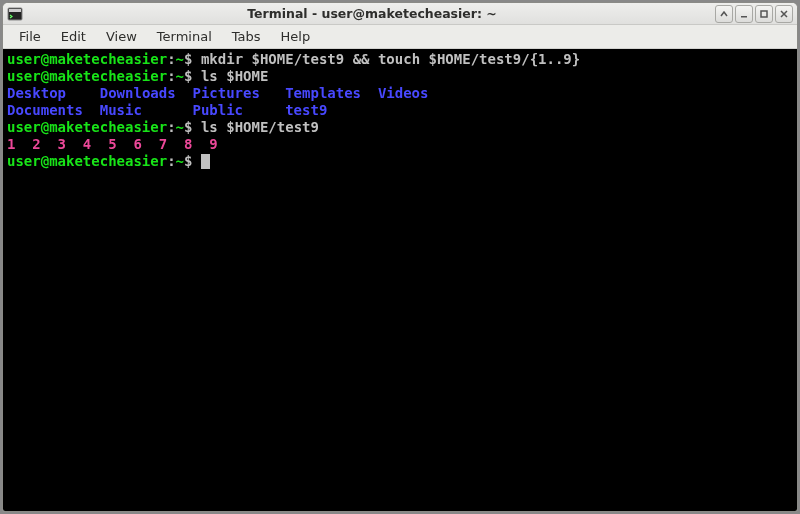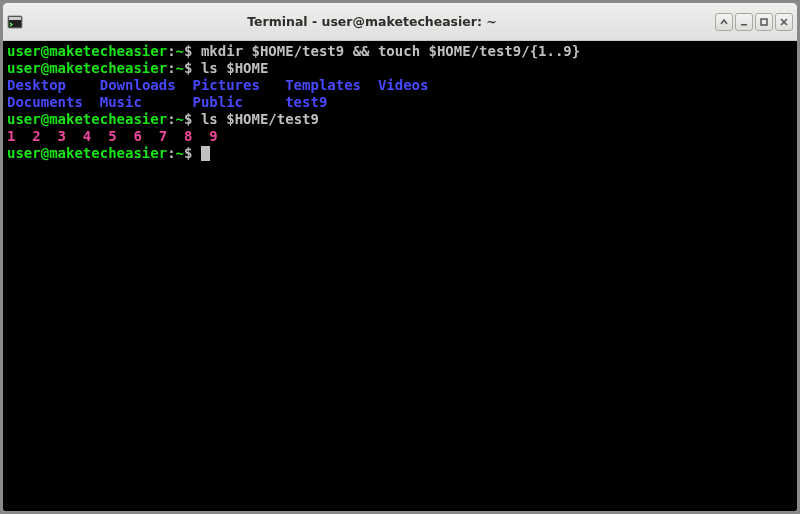--- a/index.html
+++ b/index.html
@@ -16,21 +16,21 @@
       margin: 2px;
       background: #e8e8e6;
       border: 1px solid #8a8a86;
       border-radius: 6px 6px 3px 3px;
       box-shadow: 0 0 0 1px #fdfdfc inset;
       display: flex;
       flex-direction: column;
       overflow: hidden;
     }
     .titlebar {
-      height: 38px;
+      height: 22px;
       background: linear-gradient(#eeeeec, #e0e0de);
       display: flex;
       align-items: center;
       padding: 0 4px;
       border-bottom: 1px solid #c9c9c6;
       font-size: 12px;
       color: #2e2e2c;
     }
     .title-icon {
       width: 16px; height: 16px;
@@ -131,15 +131,23 @@
           </svg>
       </span>
       <span class="win-btn">
         <svg width="10" height="10" viewBox="0 0 10 10">
             <path d="M2 2 L8 8 M8 2 L2 8" stroke="#555" stroke-width="1.5"></path>
           </svg>
       </span>
     </div>
   </div>
 
+  <div class="menubar">
+    <span class="menu-item">File</span>
+    <span class="menu-item">Edit</span>
+    <span class="menu-item">View</span>
+    <span class="menu-item">Terminal</span>
+    <span class="menu-item">Tabs</span>
+    <span class="menu-item">Help</span>
+  </div>
 
   <div class="terminal-area"><span class="line"><span class="prompt-user">user</span><span class="prompt-user">@</span><span class="prompt-host">maketecheasier</span><span class="prompt-colon">:</span><span class="prompt-path">~</span><span class="prompt-dollar">$</span> <span class="cmd">mkdir $HOME/test9 &amp;&amp; touch $HOME/test9/{1..9}</span></span><span class="line"><span class="prompt-user">user</span><span class="prompt-user">@</span><span class="prompt-host">maketecheasier</span><span class="prompt-colon">:</span><span class="prompt-path">~</span><span class="prompt-dollar">$</span> <span class="cmd">ls $HOME</span></span><span class="line"><span class="dir">Desktop</span>    <span class="dir">Downloads</span>  <span class="dir">Pictures</span>   <span class="dir">Templates</span>  <span class="dir">Videos</span></span><span class="line"><span class="dir">Documents</span>  <span class="dir">Music</span>      <span class="dir">Public</span>     <span class="dir">test9</span></span><span class="line"><span class="prompt-user">user</span><span class="prompt-user">@</span><span class="prompt-host">maketecheasier</span><span class="prompt-colon">:</span><span class="prompt-path">~</span><span class="prompt-dollar">$</span> <span class="cmd">ls $HOME/test9</span></span><span class="line file">1  2  3  4  5  6  7  8  9</span><span class="line"><span class="prompt-user">user</span><span class="prompt-user">@</span><span class="prompt-host">maketecheasier</span><span class="prompt-colon">:</span><span class="prompt-path">~</span><span class="prompt-dollar">$</span> <span class="cursor"></span></span></div>
 </div>
 
 </body></html>

